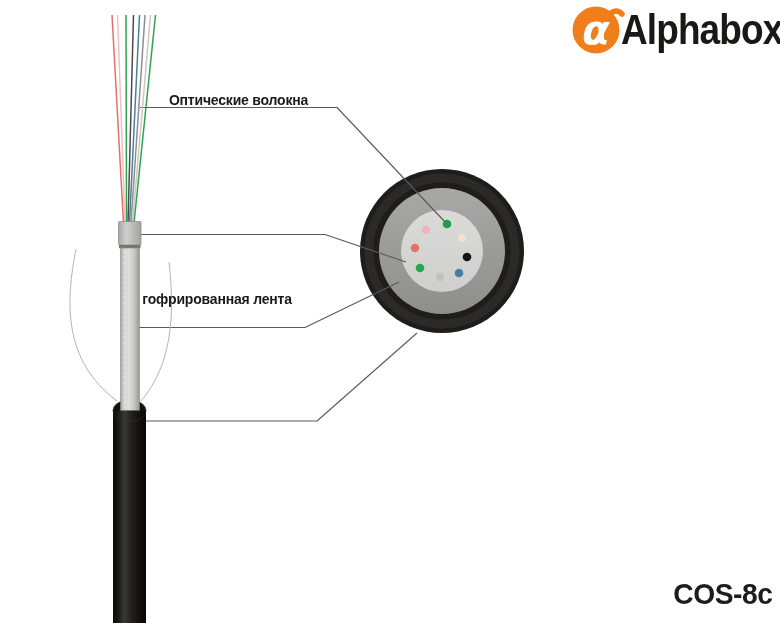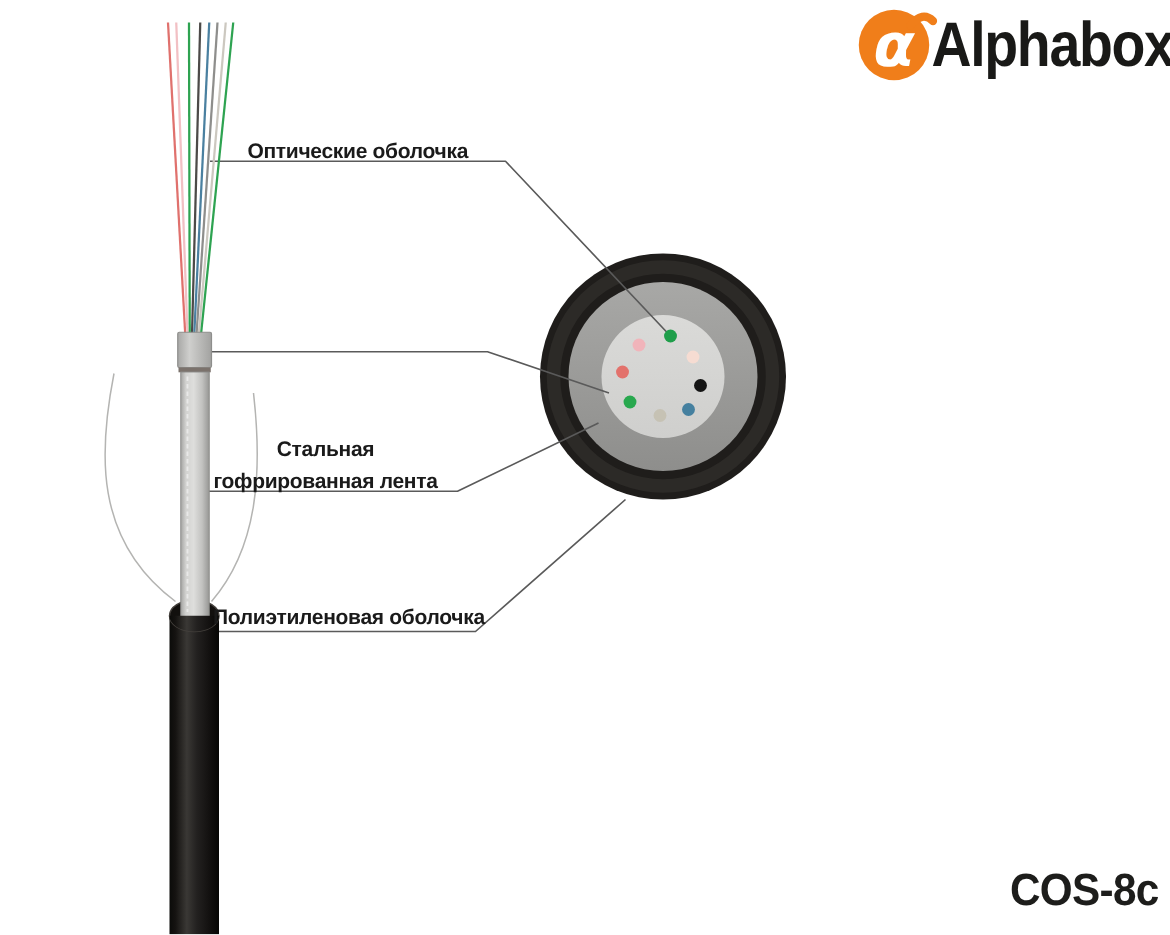--- a/index.html
+++ b/index.html
@@ -109,25 +109,23 @@
     </g>
   </svg>
 
   <svg width="58" height="56" viewBox="0 0 58 56" style="left:570px;top:5px;">
     <circle cx="26" cy="25" r="23.5" fill="#F07E1A"></circle>
     <path d="M37,12 Q45,2 52,9" fill="none" stroke-width="5.5" stroke-linecap="round" stroke="#F07E1A"></path>
     <text x="26" y="39" text-anchor="middle" font-family="DejaVu Sans, sans-serif" font-size="40" font-style="italic" font-weight="bold" fill="#ffffff">α</text>
   </svg>
   <div id="brand-name">Alphabox</div>
 
-  <div class="lbl" style="left:140px;top:92px;width:197px;">Оптические оболочка</div>
+  <div class="lbl" style="left:140px;top:92px;width:197px;">Оптические волокна</div>
 
 
   <div class="lbl lbl2" style="left:128px;top:289px;width:178px;">
-    <div>Стальная</div>
     <div>гофрированная лента</div>
   </div>
 
-  <div class="lbl" style="left:142px;top:403px;width:175px;">Полиэтиленовая оболочка</div>
 
   <div id="model-label">COS-8c</div>
 
 </div>
 
 </body></html>

